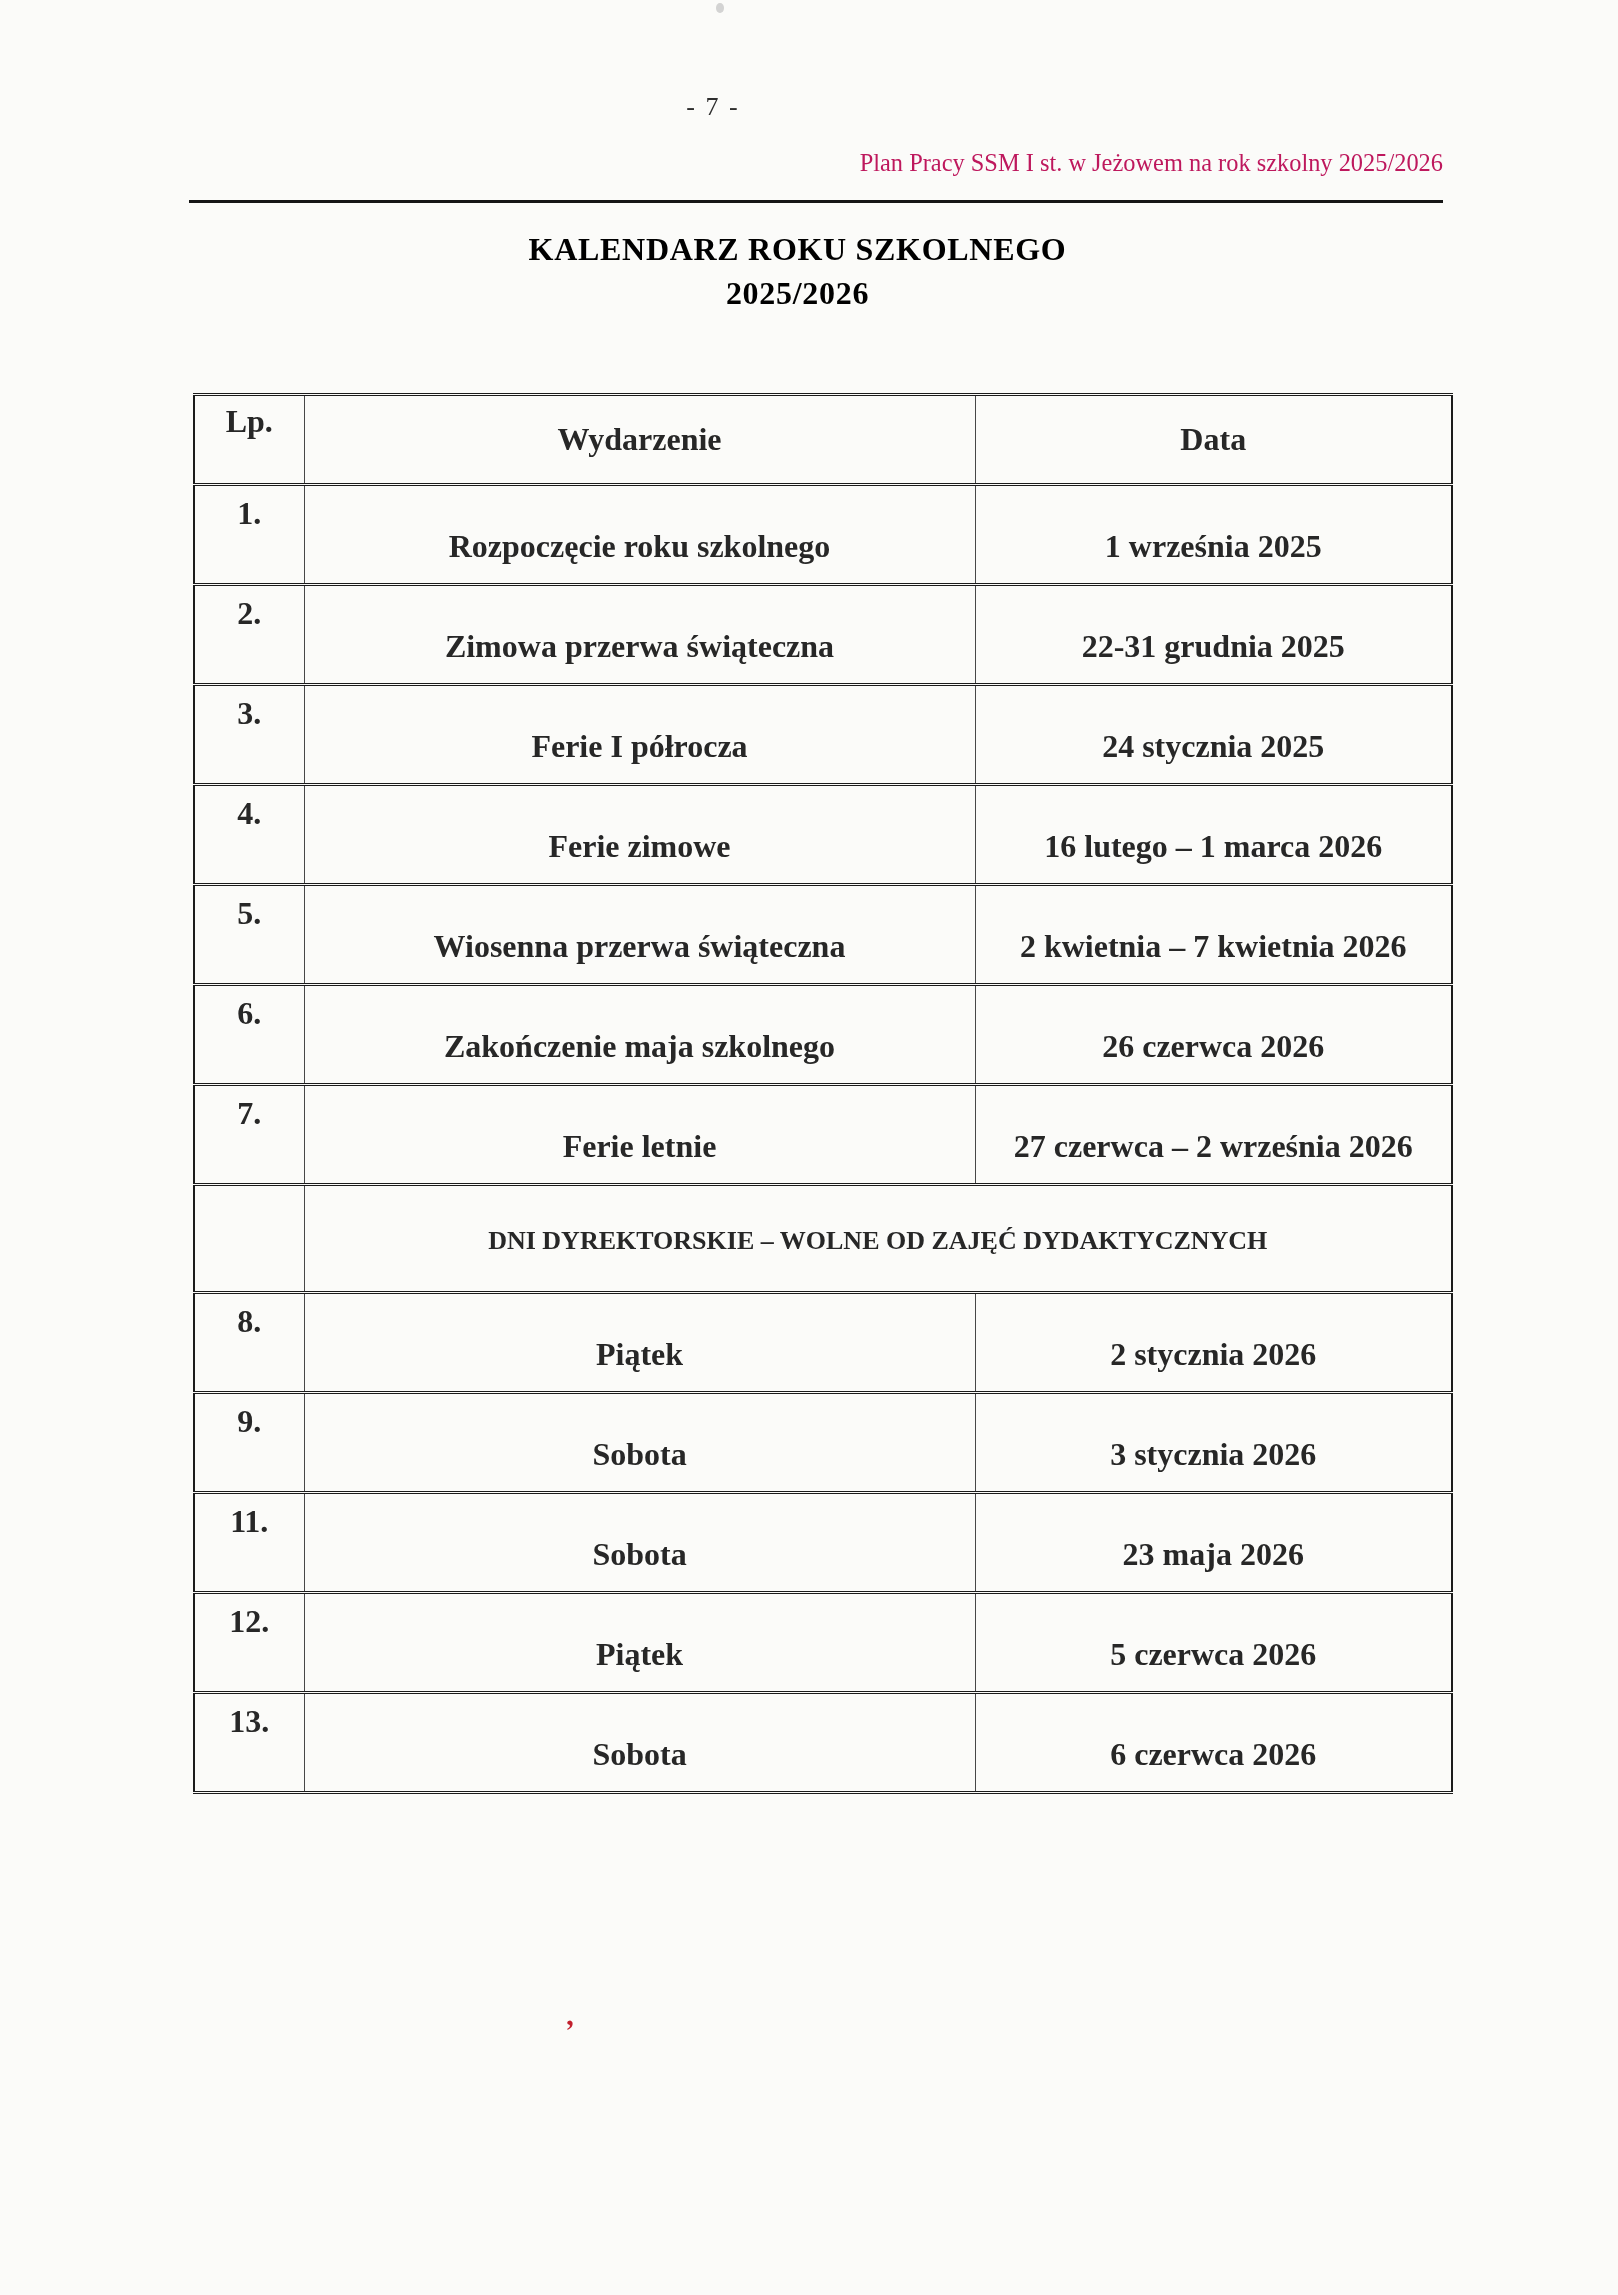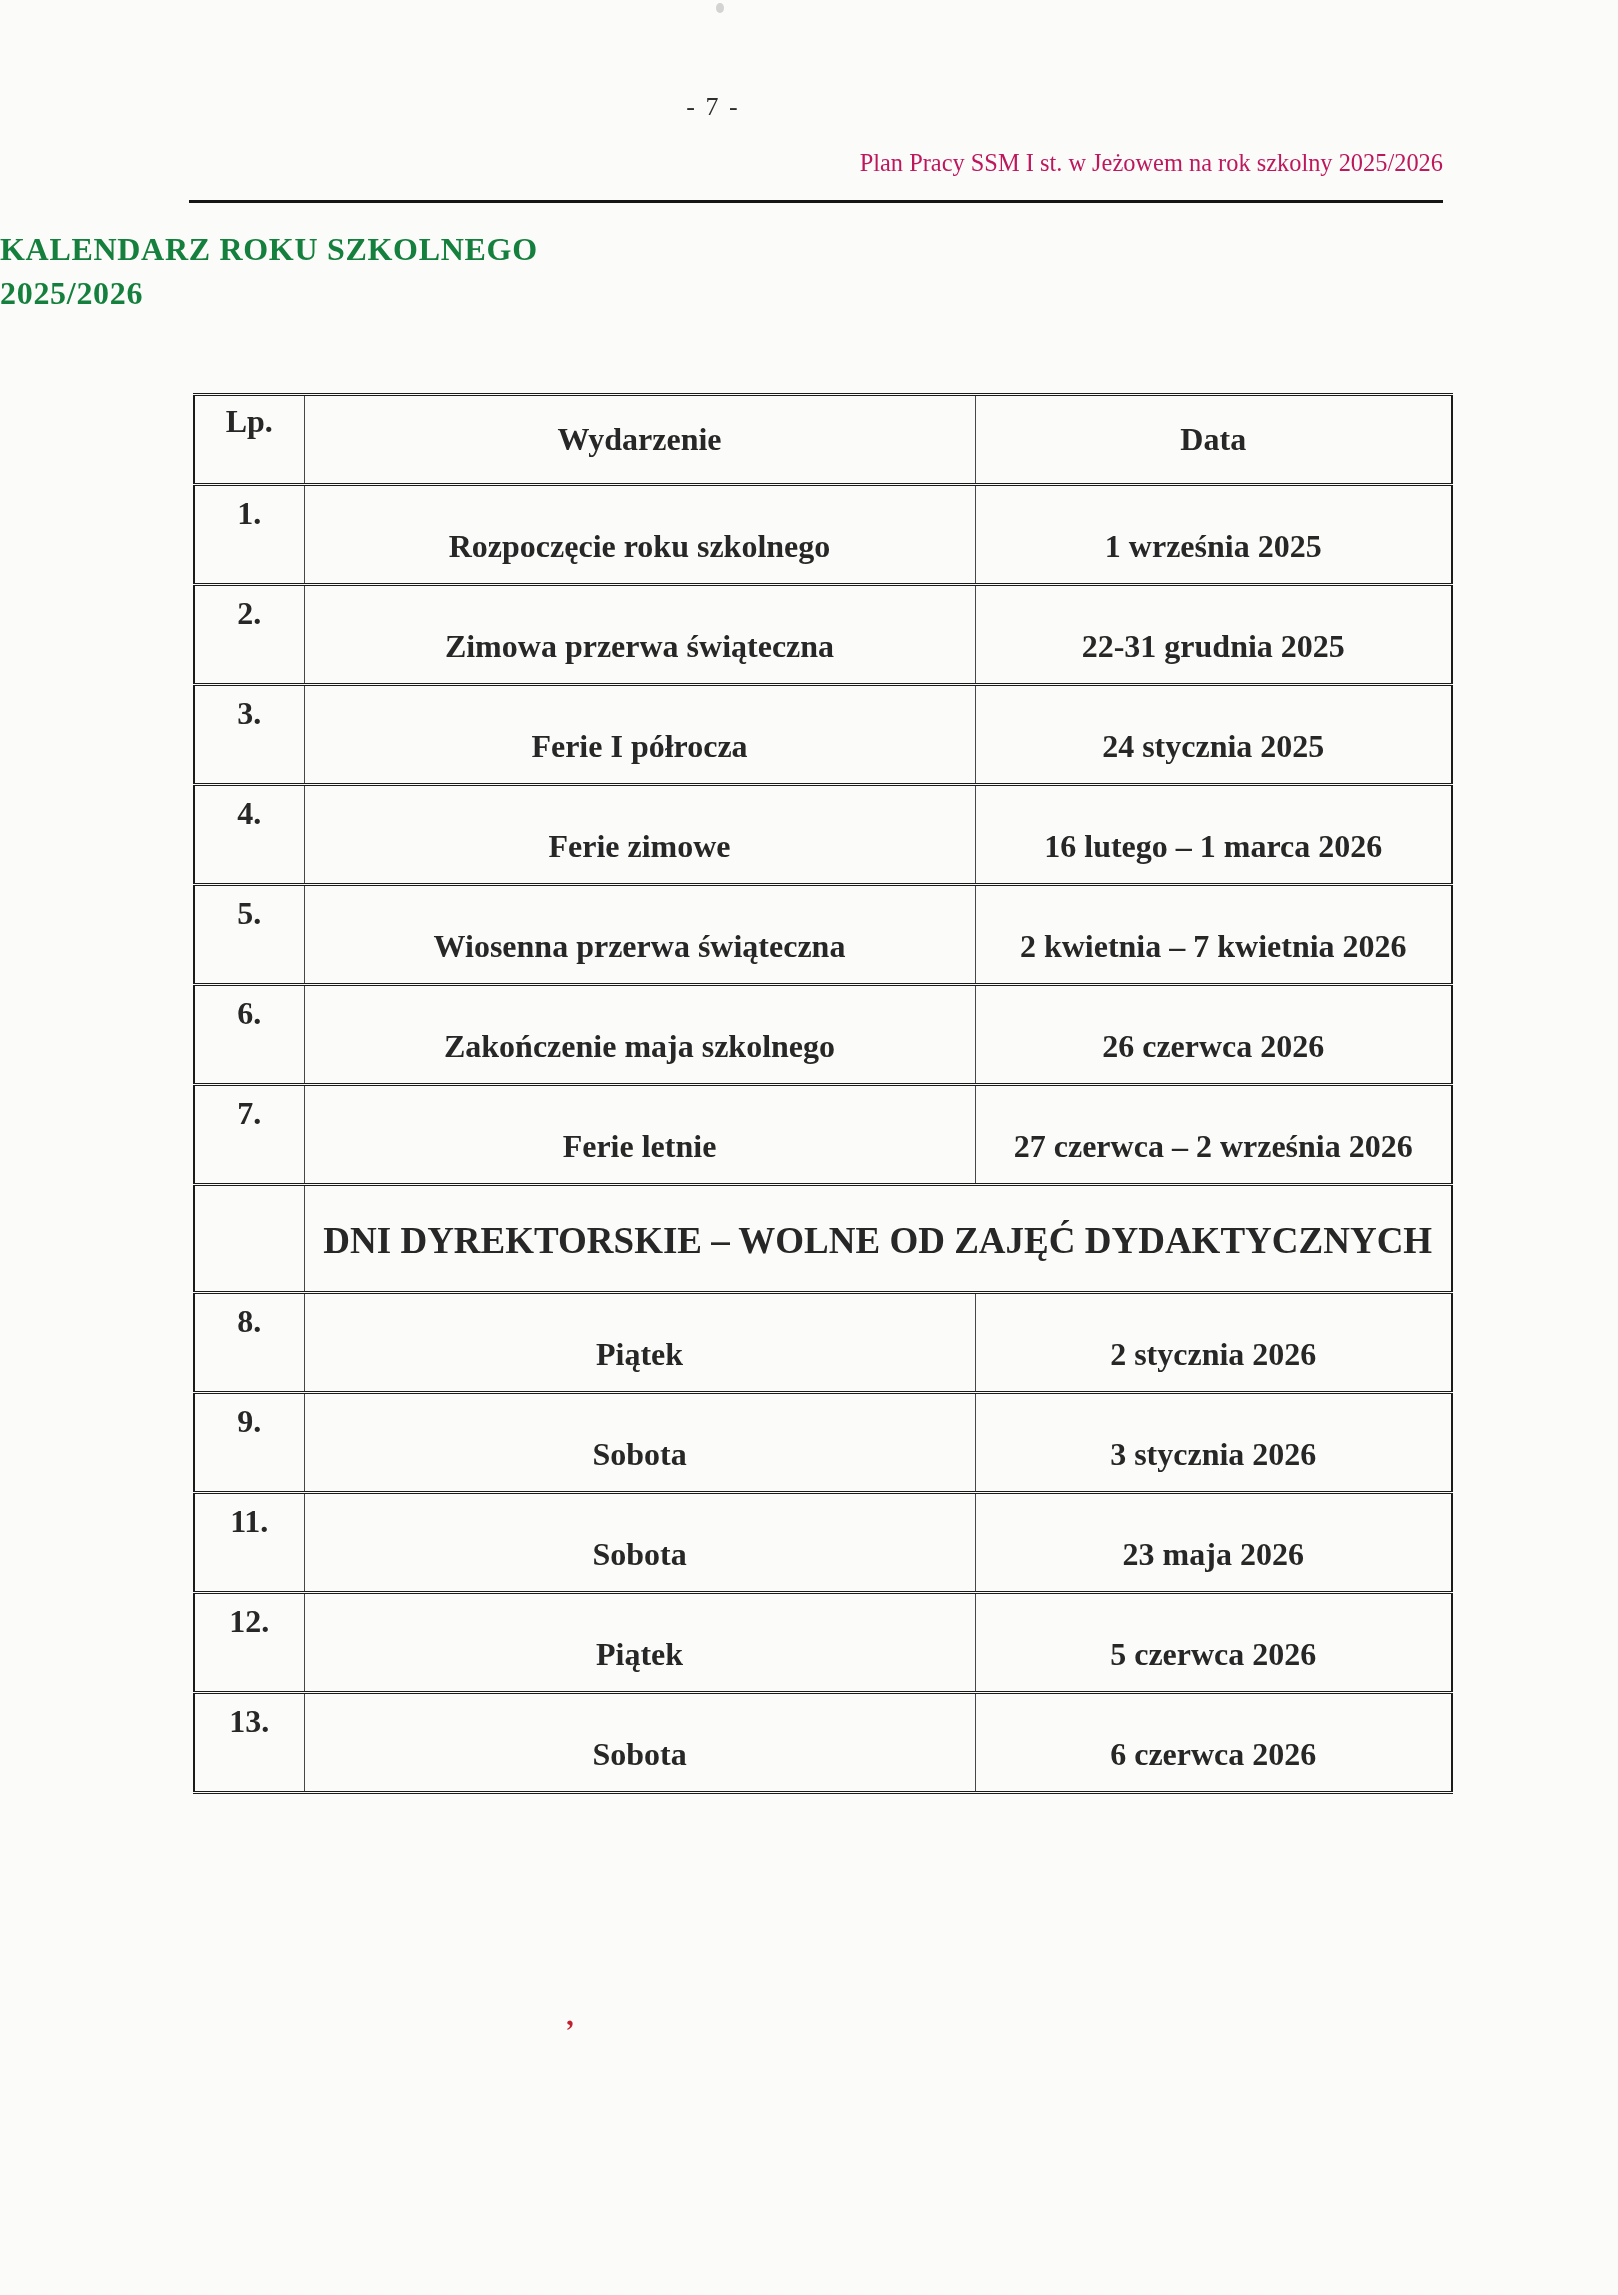--- a/index.html
+++ b/index.html
@@ -54,25 +54,26 @@
     top: 200px;
     width: 1254px;
     height: 3.3px;
     background: #161616;
   }
   .title {
     position: absolute;
     left: 0;
     top: 227px;
     width: 1595px;
+    text-align: center;
     font-size: 32px;
     font-weight: 700;
     line-height: 44px;
     letter-spacing: 0.7px;
-    color: #15803d;
+    color: #000000;
   }
   table.cal {
     position: absolute;
     left: 193px;
     top: 393px;
     width: 1258px;
     border-collapse: collapse;
     table-layout: fixed;
     border: 2.6px solid #1b1b1b;
     background: transparent;
@@ -103,21 +104,21 @@
     padding-top: 9.2px;
   }
   .cal tbody.rows td.event,
   .cal tbody.rows td.date {
     vertical-align: middle;
     padding-top: 24px;
   }
   .cal tr.section-row { height: 108px; }
   .cal td.section {
     vertical-align: middle;
-    font-size: 37px;
+    font-size: 26px;
     letter-spacing: 0;
     padding-top: 4px;
   }
   .red-mark {
     position: absolute;
     left: 565px;
     top: 1998px;
     font-size: 30px;
     font-weight: 700;
     color: #c2202e;

